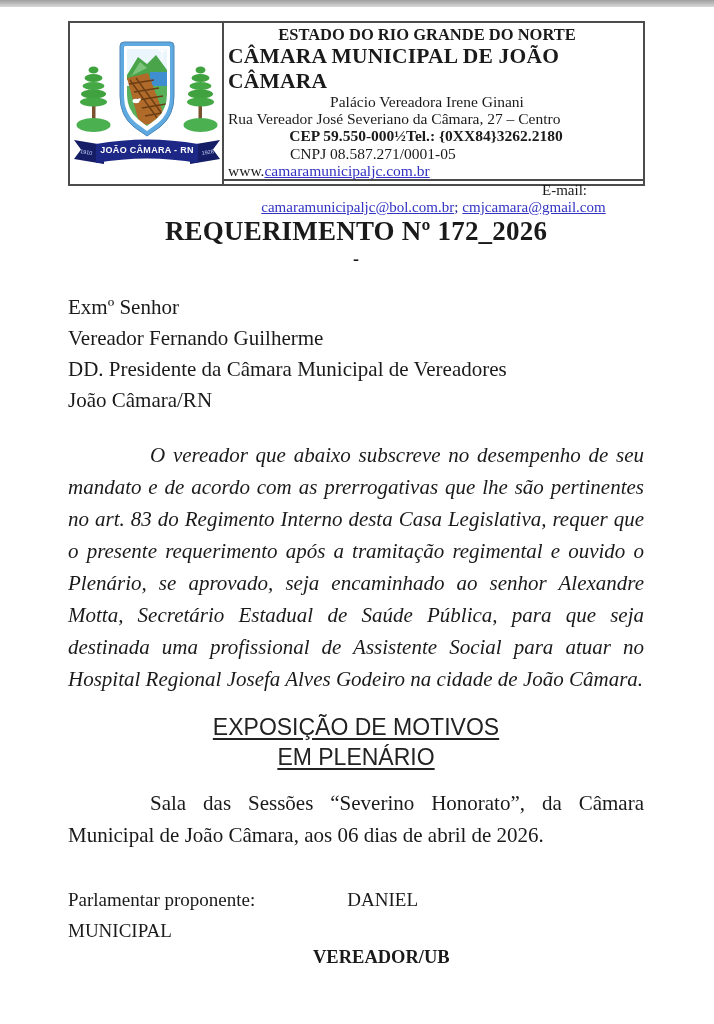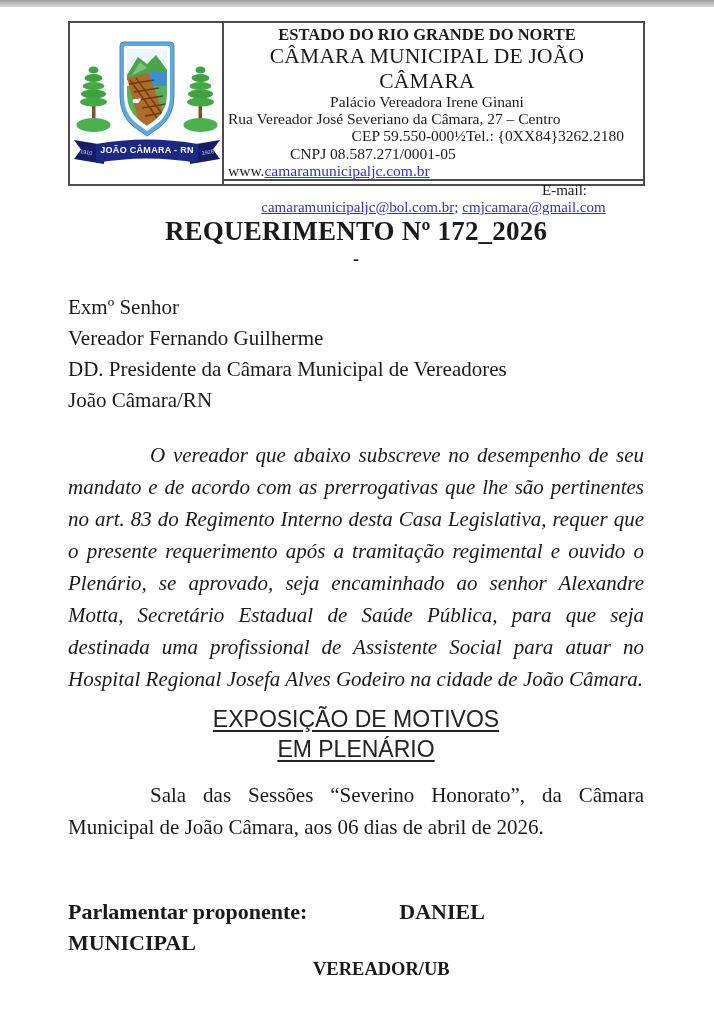--- a/index.html
+++ b/index.html
@@ -30,24 +30,24 @@
     border-right:2px solid #4c4c4c;
     display:flex; align-items:center; justify-content:flex-end;
   }
   .head-col { flex:1; display:flex; flex-direction:column; min-width:0; }
   .head-main { height:161px; padding:3px 17px 0 4px; line-height:1.12; }
   .head-email {
     flex:1; border-top:2px solid #4c4c4c;
     padding:1px 4px; line-height:1.1;
   }
   .h-state  { text-align:center; font-weight:bold; font-size:16.5px; }
-  .h-org    { text-align:center; font-weight:normal; font-size:21.5px; letter-spacing:.2px; }
+  .h-org    { text-align:left; font-weight:bold; font-size:21.5px; letter-spacing:.2px; }
   .h-palace { text-align:center; font-size:15.5px; }
   .h-rua    { text-align:left;   font-size:15.5px; }
-  .h-cep    { text-align:right;  font-size:15.5px; padding-right:2px; }
+  .h-cep    { text-align:center;  font-size:15.5px; padding-right:2px;font-weight:bold; }
   .h-cnpj   { text-align:left;   font-size:15.5px; padding-left:62px; }
   .h-www    { text-align:left;   font-size:15.5px; }
   .h-email-label { text-align:right; font-size:15px; padding-right:52px; }
   .h-email-links { text-align:center; font-size:15px; white-space:nowrap; }
   .doc-link { color:#3232c3; text-decoration:underline; cursor:pointer; }
   .email-sep { color:#20208a; margin-right:4px; }
 
   
   .content { margin:0 70px 0 68px; }
   .doc-title {
@@ -55,30 +55,30 @@
     text-align:center; font-weight:bold; font-size:27px; line-height:30px;
     letter-spacing:.2px;
   }
   .title-dash { text-align:center; font-weight:bold; font-size:18px; line-height:19px; margin-top:4px; }
   .addressee { margin-top:23px; font-size:21px; line-height:31px; }
   .body-par {
     margin-top:23px; font-size:21px; line-height:32px;
     text-align:justify; text-indent:82px;font-style:italic;
   }
   .section-heading {
-    margin-top:9px; text-align:center;
+    margin-top:17px; text-align:center;
     font-family:"Liberation Sans", sans-serif;
     font-size:23px; line-height:30px; color:#222;
   }
   .section-heading .hl { text-decoration:underline; text-underline-offset:3px; }
   .closing-par {
     margin-top:15px; font-size:21px; line-height:32px;
     text-align:justify; text-indent:82px;
   }
-  .signature { margin-top:53px; font-weight:bold; font-size:22px; line-height:31px; }
+  .signature { margin-top:33px; font-weight:normal; font-size:19px; line-height:31px; }
   .sig-spacer { display:inline-block; width:92px; }
   .sig-role { margin-top:1px; font-weight:bold; font-size:18.5px; padding-left:245px; }
 </style>
 </head>
 <body>
 
 <div class="page">
   <div class="scan-strip"></div>
 
   <div class="letterhead">

